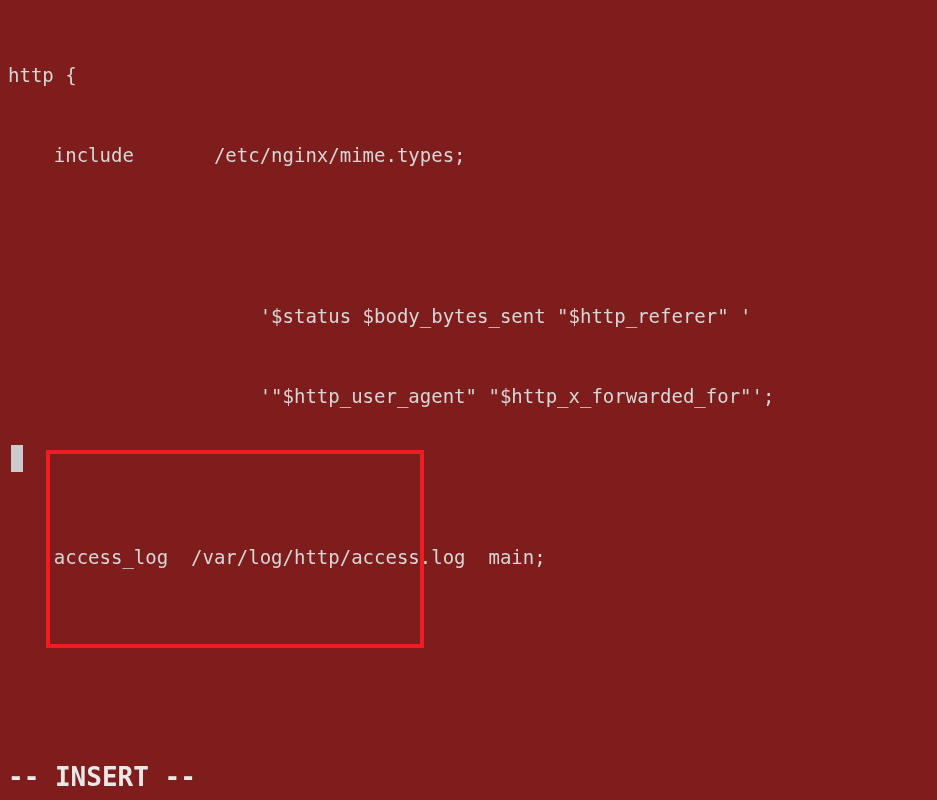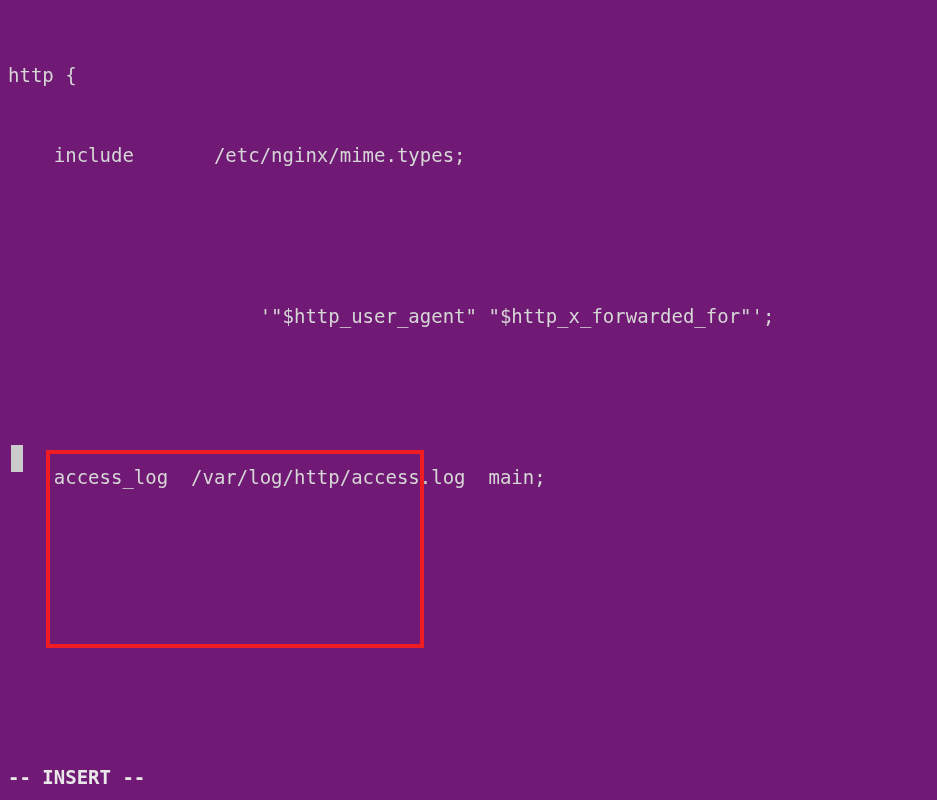--- a/index.html
+++ b/index.html
@@ -12,21 +12,21 @@
     width: 937px;
     height: 800px;
     overflow: hidden;
     font-family: "DejaVu Sans Mono", "Liberation Mono", monospace;
   }
 
   #terminal {
     position: relative;
     width: 937px;
     height: 800px;
-    background: #701a75;
+    background: #7f1d1d;
     color: #d6d6d6;
     font-family: "DejaVu Sans Mono", "Liberation Mono", monospace;
     font-size: 19px;
     line-height: 26.8px;
     overflow: hidden;
   }
 
   #code-area {
     position: absolute;
     left: 8px;
@@ -63,36 +63,37 @@
     height: 198px;
     border: 4px solid #ef1d23;
     box-sizing: border-box;
     pointer-events: none;
   }
 
   #status-line {
     position: absolute;
     left: 8px;
     top: 764px;
-    font-size: 19px;
+    font-size: 26px;
     line-height: 26.8px;
     font-weight: bold;
     color: #e8e8e8;
     white-space: pre;
   }
 </style>
 </head>
 <body>
 
 <div id="terminal">
 
   <div id="code-area">
     <div class="code-line">http {</div>
     <div class="code-line">    include       /etc/nginx/mime.types;</div>
     <div class="code-line"></div>
+    <div class="code-line">                      '$status $body_bytes_sent "$http_referer" '</div>
     <div class="code-line">                      '"$http_user_agent" "$http_x_forwarded_for"';</div>
     <div class="code-line"></div>
     <div class="code-line">    access_log  /var/log/http/access.log  main;</div>
     <div class="code-line"></div>
     
     
     
     
     
     

